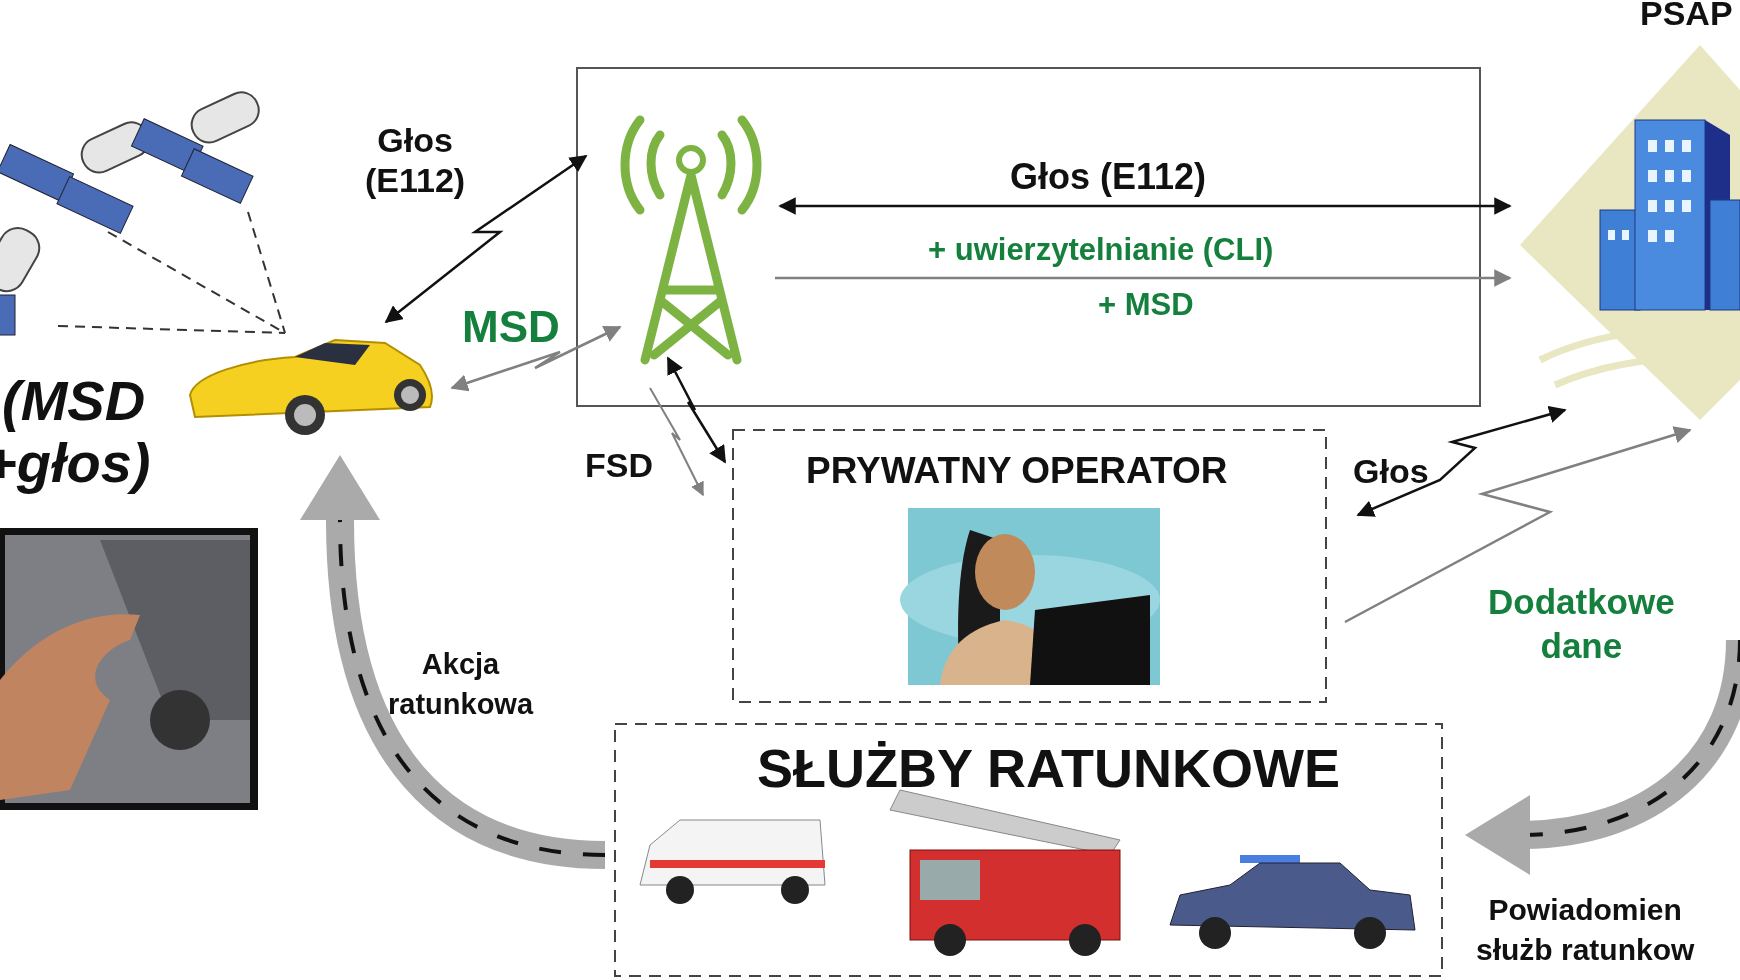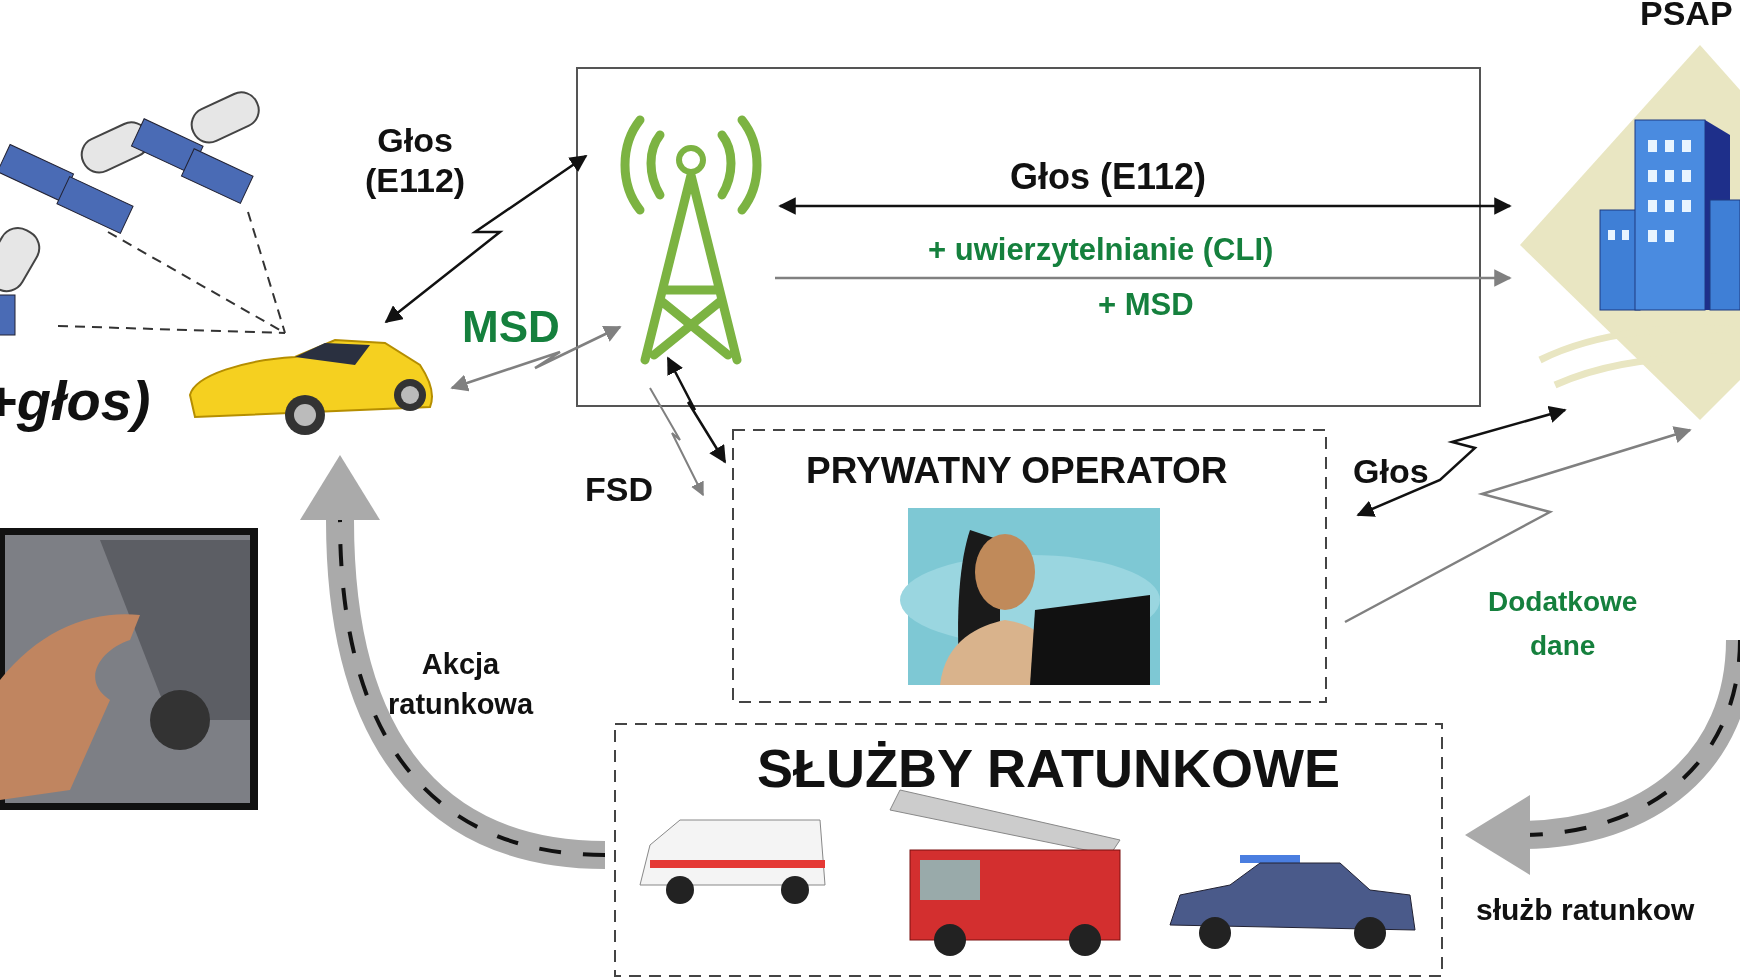--- a/index.html
+++ b/index.html
@@ -159,40 +159,42 @@
 <div class="lbl" style="left:1640px;top:-6px;font-size:34px;">PSAP</div>
 
 <div class="lbl txtc" style="left:365px;top:120px;font-size:34px;line-height:40px;">
   <div>Głos</div>
   <div>(E112)</div>
 </div>
 
 <div class="lbl grey" style="left:462px;top:302px;font-size:44px;">MSD</div>
 
 <div class="lbl" style="left:2px;top:370px;font-size:56px;font-style:italic;line-height:62px;">
+  <div>(MSD</div>
   <div style="margin-left:-18px;">+głos)</div>
 </div>
 
 <div class="lbl" style="left:1010px;top:156px;font-size:36px;text-align:right;">Głos (E112)</div>
 <div class="lbl grey" style="left:928px;top:232px;font-size:31px;">+ uwierzytelnianie (CLI)</div>
 <div class="lbl grey" style="left:1098px;top:287px;font-size:31px;">+ MSD</div>
 
-<div class="lbl" style="left:585px;top:446px;font-size:34px;margin-top:24px;">FSD</div>
+<div class="lbl" style="left:585px;top:446px;font-size:34px;">FSD</div>
 
 <div class="lbl" style="left:806px;top:450px;font-size:37px;">PRYWATNY OPERATOR</div>
 
 <div class="lbl" style="left:1353px;top:452px;font-size:34px;">Głos</div>
 
-<div class="lbl grey txtc" style="left:1488px;top:580px;font-size:28px;line-height:44px;">
+<div class="lbl grey txtc" style="left:1488px;top:580px;font-size:35px;line-height:44px;">
   <div>Dodatkowe</div>
   <div>dane</div>
 </div>
 
 <div class="lbl txtc" style="left:388px;top:644px;font-size:29px;line-height:40px;">
   <div>Akcja</div>
   <div>ratunkowa</div>
 </div>
 
 <div class="lbl" style="left:757px;top:737px;font-size:54px;">SŁUŻBY RATUNKOWE</div>
 
 <div class="lbl txtc" style="left:1476px;top:890px;font-size:30px;line-height:40px;">
+  <div>Powiadomien</div>
   <div>służb ratunkow</div>
 </div>
 
 </body></html>

